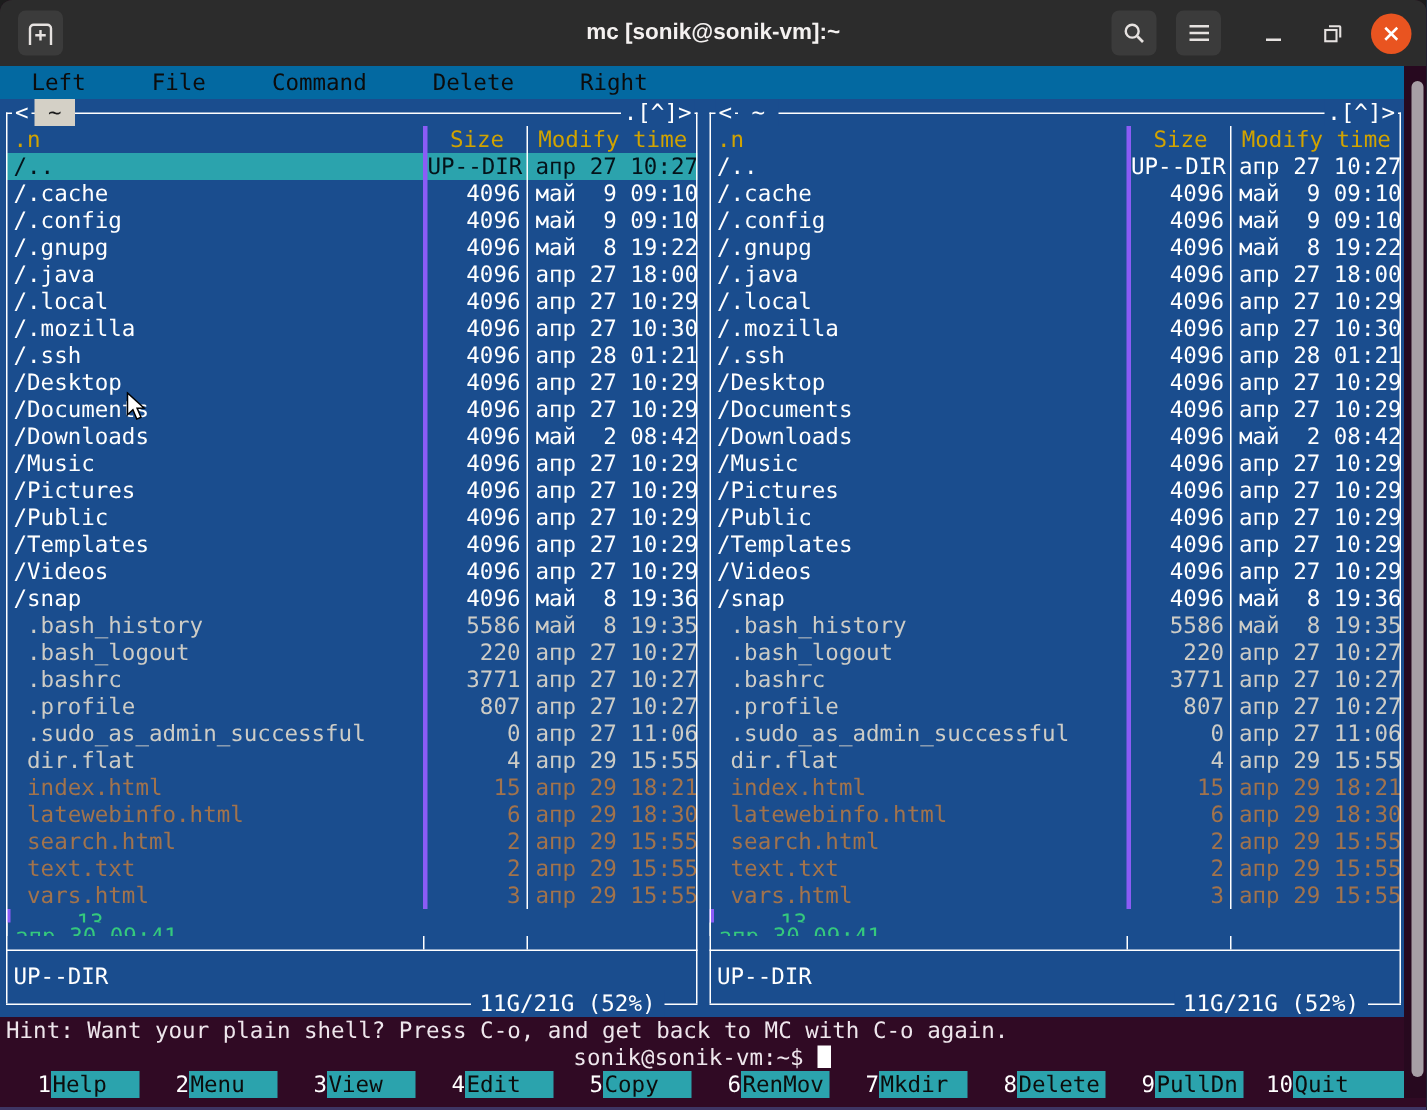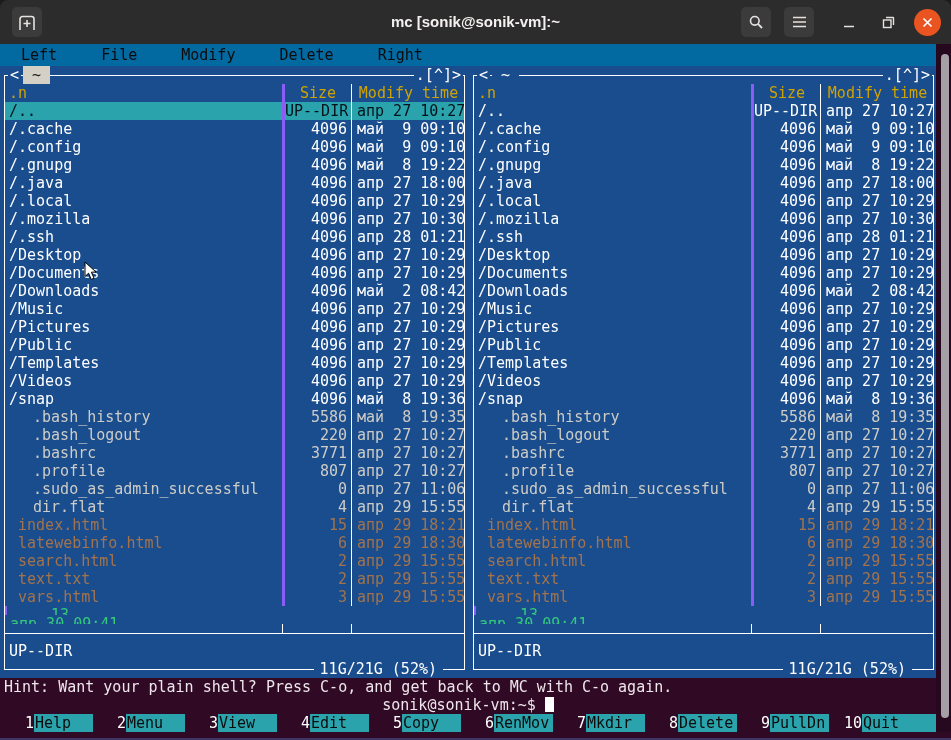--- a/index.html
+++ b/index.html
@@ -45,21 +45,21 @@
   .sortind{position:absolute;left:5px;top:0;}
   .cell{box-sizing:border-box;overflow:hidden;white-space:pre;}
   .cell.name{flex:1;padding-left:5px;}
   .cell.size{width:69px;border-left:3px solid #8b5cf6;text-align:right;padding-right:4px;}
   .cell.time{width:114px;border-left:1px solid #fff;padding-left:5px;}
   .p-header .cell.name{padding-left:0;text-align:center;}
   .p-header .cell.size,.p-header .cell.time{text-align:center;padding:0;}
   .p-rows{height:522px;}
   .row{display:flex;height:18px;}
   .t-dir{color:#ffffff;}
-  .t-file{color:#cdccc6;padding-left:15px;}
+  .t-file{color:#cdccc6;}
   .t-doc{color:#a2734c;}
   .t-exec{color:#35c97d;flex-direction:column;}
   .row.selected{background:#2ba3ad;color:#04131a;}
   .p-sep{position:relative;height:18px;}
   .p-sep::before{content:"";position:absolute;left:0;right:0;top:9px;height:1px;background:#fff;}
   .p-sep i{position:absolute;top:0;width:1px;height:9px;background:#fff;}
   .p-sep .v1{right:113px;} .p-sep .v2{right:182px;}
   .p-status{height:18px;padding-left:5px;color:#ffffff;white-space:pre;}
   .p-bottom{position:relative;height:18px;}
   .p-bottom::before{content:"";position:absolute;left:0;right:0;top:9px;height:1px;background:#fff;}
@@ -122,21 +122,21 @@
         </svg>
       </span>
     </div>
   </div>
 
   <div class="terminal">
     <div class="mc">
       <div class="menubar">
           <span>Left</span>
           <span>File</span>
-          <span>Modify</span>
+          <span>Command</span>
           <span>Delete</span>
           <span>Right</span>
         </div>
 
       <div class="panels">
 
         <div class="panel active">
           <div class="p-top">
             <span class="nav nav-left">&lt;</span>
             <span class="ppath">~</span>

